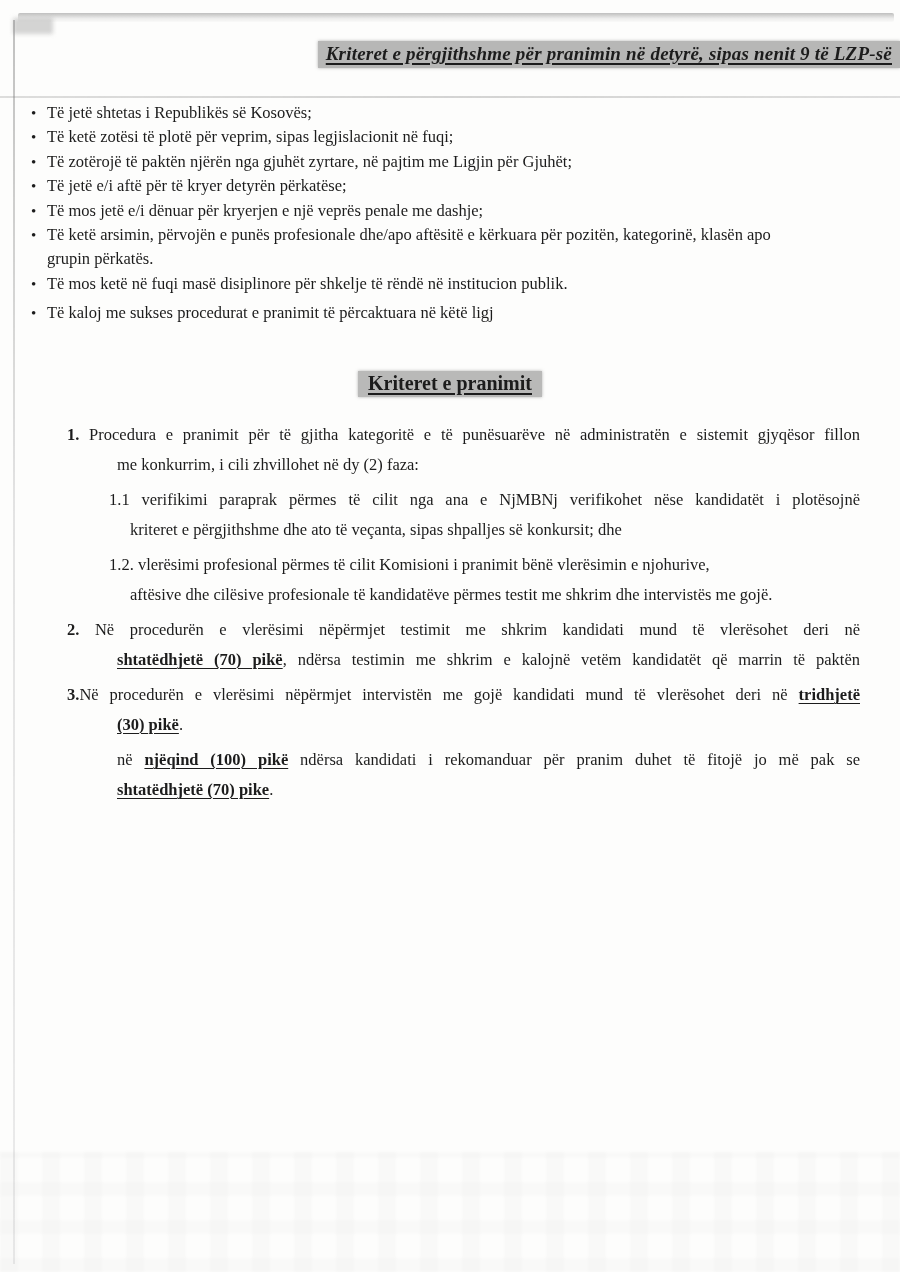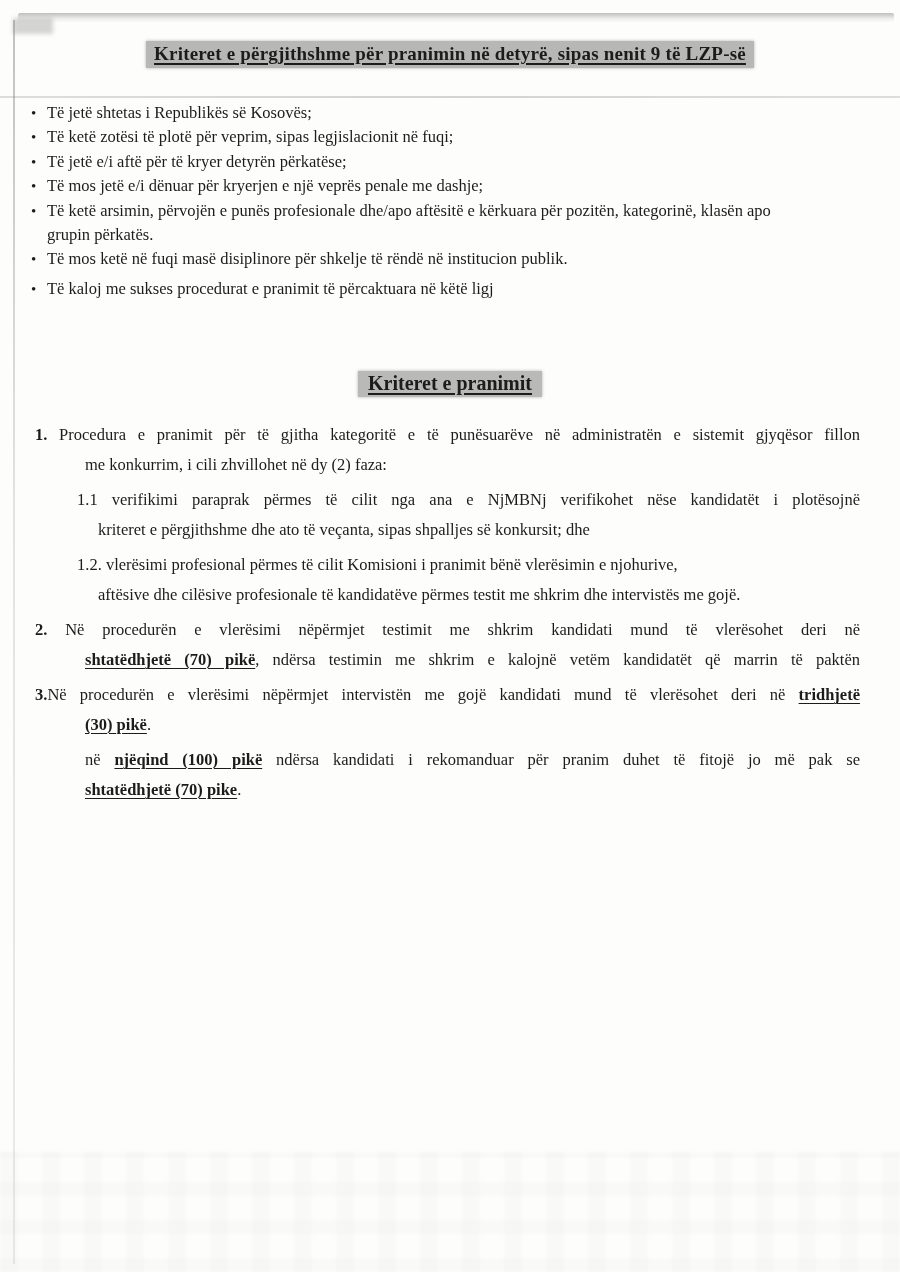--- a/index.html
+++ b/index.html
@@ -36,21 +36,21 @@
   }
   .scan-bottom-noise {
     position: absolute; left: 0; right: 0; bottom: 0; height: 120px;
     background:
       repeating-linear-gradient(90deg, rgba(120,120,120,.05) 0 18px, rgba(0,0,0,0) 18px 42px),
       repeating-linear-gradient(0deg, rgba(130,130,130,.05) 0 14px, rgba(0,0,0,0) 14px 38px);
     opacity: .55; filter: blur(1px);
   }
 
   
-  .title-wrap { position: absolute; top: 41px; left: 0; width: 100%; text-align: center; }
+  .title-wrap { position: absolute; top: 41px; left: 0; width: 100%; text-align: right; font-style: italic; }
   .doc-title {
     display: inline-block;
     background: #b7b7b6;
     padding: 2px 8px 3px 8px;
     font-size: 19px; font-weight: bold;
     text-decoration: underline;
     text-underline-offset: 3px;
     text-decoration-thickness: 1.5px;
     letter-spacing: .2px;
     box-shadow: 0 0 3px rgba(130,130,130,.6);
@@ -75,21 +75,21 @@
   }
   .bullets li { position: relative; padding-left: 16px; margin: 0; }
   .bullets li::before {
     content: "\2022";
     position: absolute; left: 0; top: 0;
     font-size: 15px;
   }
   .bullets li.gap-top { margin-top: 5px; }
 
   
-  .procedure { position: absolute; top: 420px; left: 0; right: 40px; font-size: 16.5px; }
+  .procedure { position: absolute; top: 420px; left: 0; right: 40px; font-size: 16.5px; padding-left: 32px; }
   .proc-item { margin-bottom: 5px; }
   .pline { line-height: 30px; text-align: left; }
   .pline.justify { text-align: justify; text-align-last: justify; -moz-text-align-last: justify; }
   .lvl1 .pline { margin-left: 85px; }
   .lvl1 .pline.first { text-indent: -50px; }
   .lvl2 .pline { margin-left: 98px; }
   .lvl2 .pline.first { text-indent: -35px; }
   .num { font-weight: bold; }
   .lvl2 .num { font-weight: normal; margin-left: 14px; }
   .bu { font-weight: bold; text-decoration: underline; text-underline-offset: 2.5px; text-decoration-thickness: 1.3px; }
@@ -105,20 +105,21 @@
   <div class="scan-line-v"></div>
   <div class="scan-bottom-noise"></div>
 
   <div class="title-wrap">
     <span class="doc-title">Kriteret e përgjithshme për pranimin në detyrë, sipas nenit 9 të LZP-së</span>
   </div>
 
   <ul class="bullets" id="bullets">
       <li>Të jetë shtetas i Republikës së Kosovës;</li>
       <li>Të ketë zotësi të plotë për veprim, sipas legjislacionit në fuqi;</li>
+      <li>Të zotërojë të paktën njërën nga gjuhët zyrtare, në pajtim me Ligjin për Gjuhët;</li>
       <li>Të jetë e/i aftë për të kryer detyrën përkatëse;</li>
       <li>Të mos jetë e/i dënuar për kryerjen e një veprës penale me dashje;</li>
       <li>Të ketë arsimin, përvojën e punës profesionale dhe/apo aftësitë e kërkuara për pozitën, kategorinë, klasën apo<br>grupin përkatës.</li>
       <li>Të mos ketë në fuqi masë disiplinore për shkelje të rëndë në institucion publik.</li>
       <li class="gap-top">Të kaloj me sukses procedurat e pranimit të përcaktuara në këtë ligj</li>
     </ul>
 
   <div class="h2-wrap">
     <span class="section-title">Kriteret e pranimit</span>
   </div>

